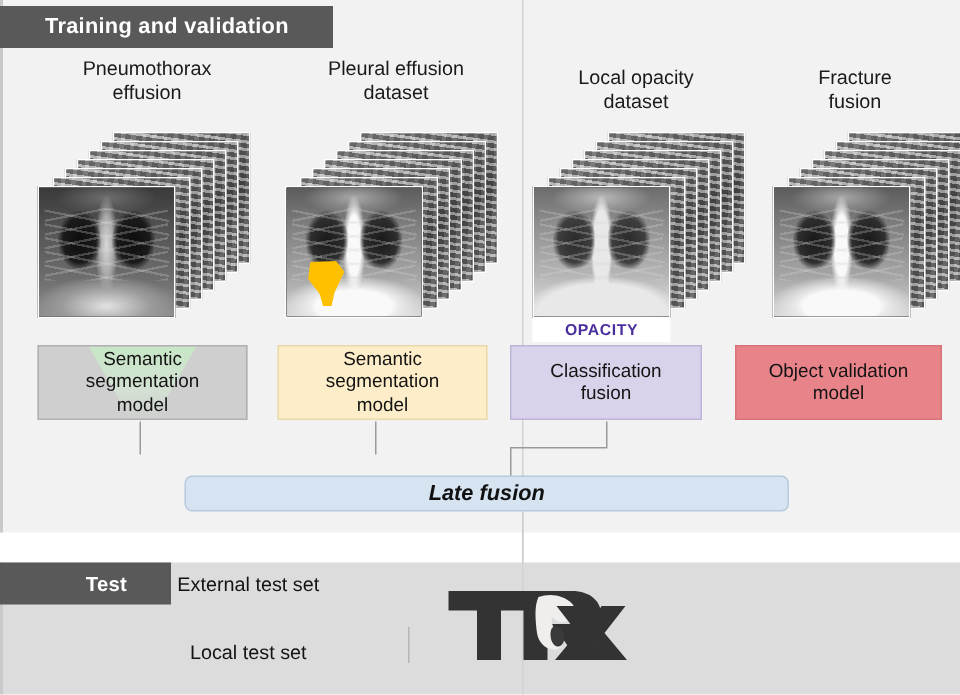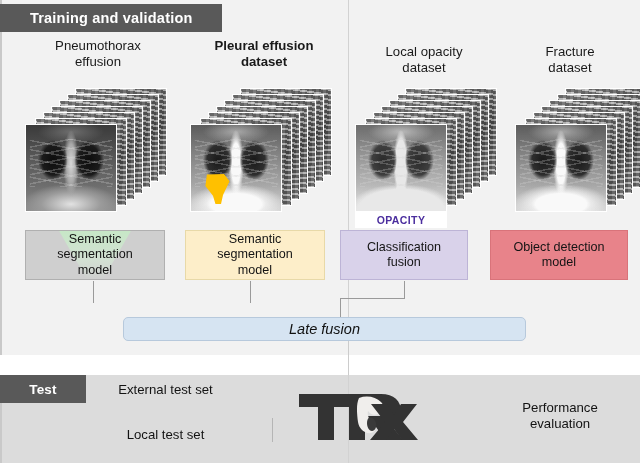--- a/index.html
+++ b/index.html
@@ -30,20 +30,21 @@
   }
 
   
   .hdr{
     position:absolute;
     background:#595959;
     color:#ffffff;
     font-weight:bold;
     display:flex;align-items:center;
     letter-spacing:.2px;
+    padding-left:28px;
   }
   .hdr-train{left:0;top:4px;width:222px;height:28px;font-size:14.5px;padding-left:30px;box-sizing:border-box;}
   .hdr-test{left:0;top:375px;width:86px;height:28px;font-size:13.5px;justify-content:center;}
 
   
   .ds-title{
     position:absolute;
     text-align:center;
     font-size:13.2px;
     color:#1a1a1a;
@@ -133,20 +134,21 @@
   .fusion{
     position:absolute;
     background:#d6e4f2;
     border:1px solid #b7c9dc;
     border-radius:5px;
     box-sizing:border-box;
     display:flex;align-items:center;justify-content:center;
     font-style:italic;
     font-size:14.5px;
     color:#111;
+    font-weight:bold;
   }
 
   
   .ln{position:absolute;background:#9a9a9a;}
 
   
   .tlabel{
     position:absolute;
     font-size:13.2px;
     color:#131313;
@@ -166,26 +168,26 @@
   <div class="panel-train"></div>
   <div class="panel-test"></div>
   <div class="vdivide"></div>
 
   <div class="hdr hdr-train">
     <span>Training and validation</span>
   </div>
 
   <div class="ds-title" style="left:18px;top:38px;width:160px;">Pneumothorax
 effusion</div>
-  <div class="ds-title" style="left:183px;top:38px;width:162px;font-weight:bold;">Pleural effusion
+  <div class="ds-title" style="left:183px;top:38px;width:162px;">Pleural effusion
 dataset</div>
   <div class="ds-title" style="left:348px;top:44px;width:152px;">Local opacity
 dataset</div>
   <div class="ds-title" style="left:505px;top:44px;width:130px;">Fracture
-dataset</div>
+fusion</div>
 
   <div class="stack" style="left:25px;top:88px;width:145px;height:125px;">
     <div class="sheet" style="left:50px;top:0;width:92px;height:88px;">
         <div class="tex"></div>
       </div>
     <div class="sheet" style="left:42px;top:6px;width:92px;height:88px;">
         <div class="tex"></div>
       </div>
     <div class="sheet" style="left:34px;top:12px;width:92px;height:88px;">
         <div class="tex"></div>
@@ -306,21 +308,21 @@
 segmentation
 model</span>
   </div>
 
   <div class="mbox" style="left:340px;top:230px;width:128px;height:50px;background:#d9d2ea;border-color:#bdb4d6;">
     <span>Classification
 fusion</span>
   </div>
 
   <div class="mbox" style="left:490px;top:230px;width:138px;height:50px;background:#e8838a;border-color:#d9737a;">
-    <span>Object detection
+    <span>Object validation
 model</span>
   </div>
 
   <div class="ln" style="left:93px;top:281px;width:1px;height:22px;"></div>
   <div class="ln" style="left:250px;top:281px;width:1px;height:22px;"></div>
   <div class="ln" style="left:404px;top:281px;width:1px;height:17px;"></div>
   <div class="ln" style="left:340px;top:298px;width:65px;height:1px;"></div>
   <div class="ln" style="left:340px;top:298px;width:1px;height:20px;"></div>
 
   <div class="fusion" style="left:123px;top:317px;width:403px;height:24px;">
@@ -331,22 +333,20 @@
 
   <div class="hdr hdr-test">
     <span>Test</span>
   </div>
 
   <div class="tlabel" style="left:98px;top:382px;width:135px;">External test set</div>
   <div class="tlabel" style="left:98px;top:427px;width:135px;">Local test set</div>
 
   <div class="ln" style="left:272px;top:418px;width:1px;height:24px;background:#b5b5b5;"></div>
 
-  <div class="tlabel" style="left:495px;top:400px;width:130px;">Performance
-evaluation</div>
 
   <div class="logo" style="left:297px;top:390px;width:122px;height:52px;">
     <svg width="122" height="52" viewBox="0 0 122 52" xmlns="http://www.w3.org/2000/svg" aria-hidden="true">
 
       <path d="M2 4 H56 V17 H37 V50 H21 V17 H2 Z" fill="#333333"></path>
 
       <path d="M52 4 H84 C97 4 104 11 104 21 C104 28 100 33 94 35 L106 50 H88 L79 37 H68 V50 H52 Z
                M68 16 V26 H82 C86 26 88 24 88 21 C88 18 86 16 82 16 Z" fill="#333333"></path>
 
       <path d="M62 8 C70 5 79 7 84 12 C88 16 86 22 81 24 C77 26 73 24 71 21

